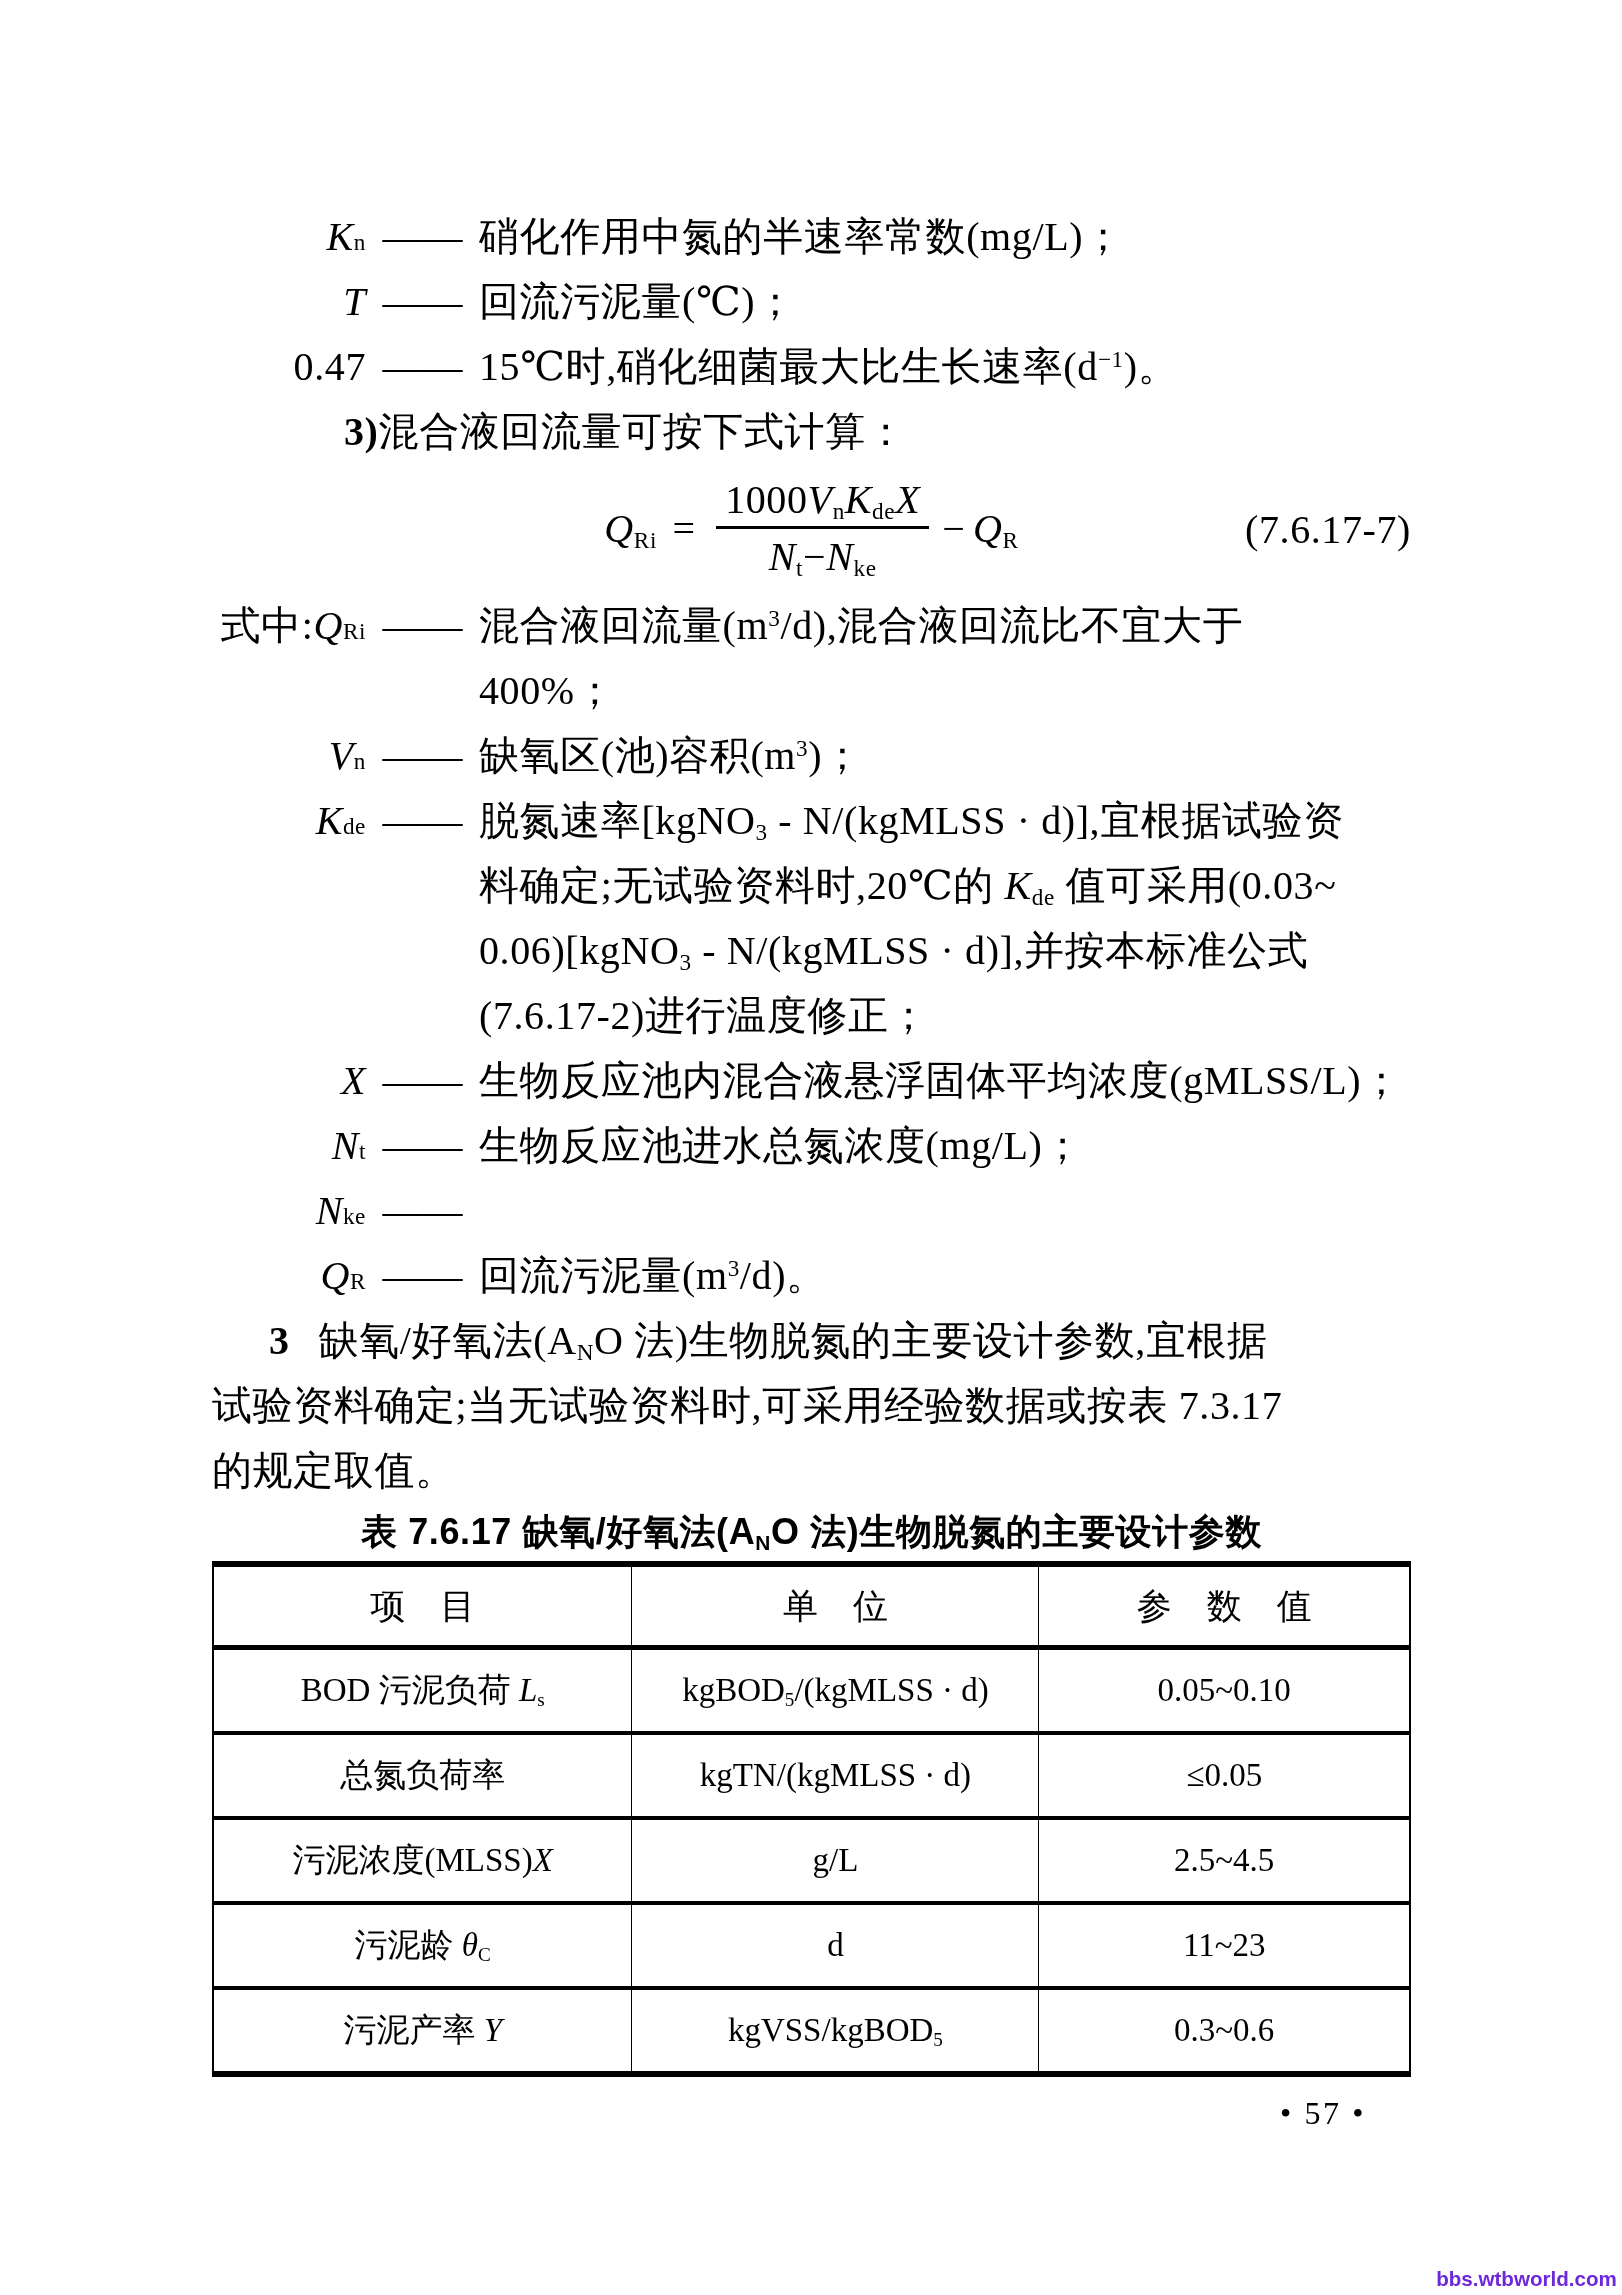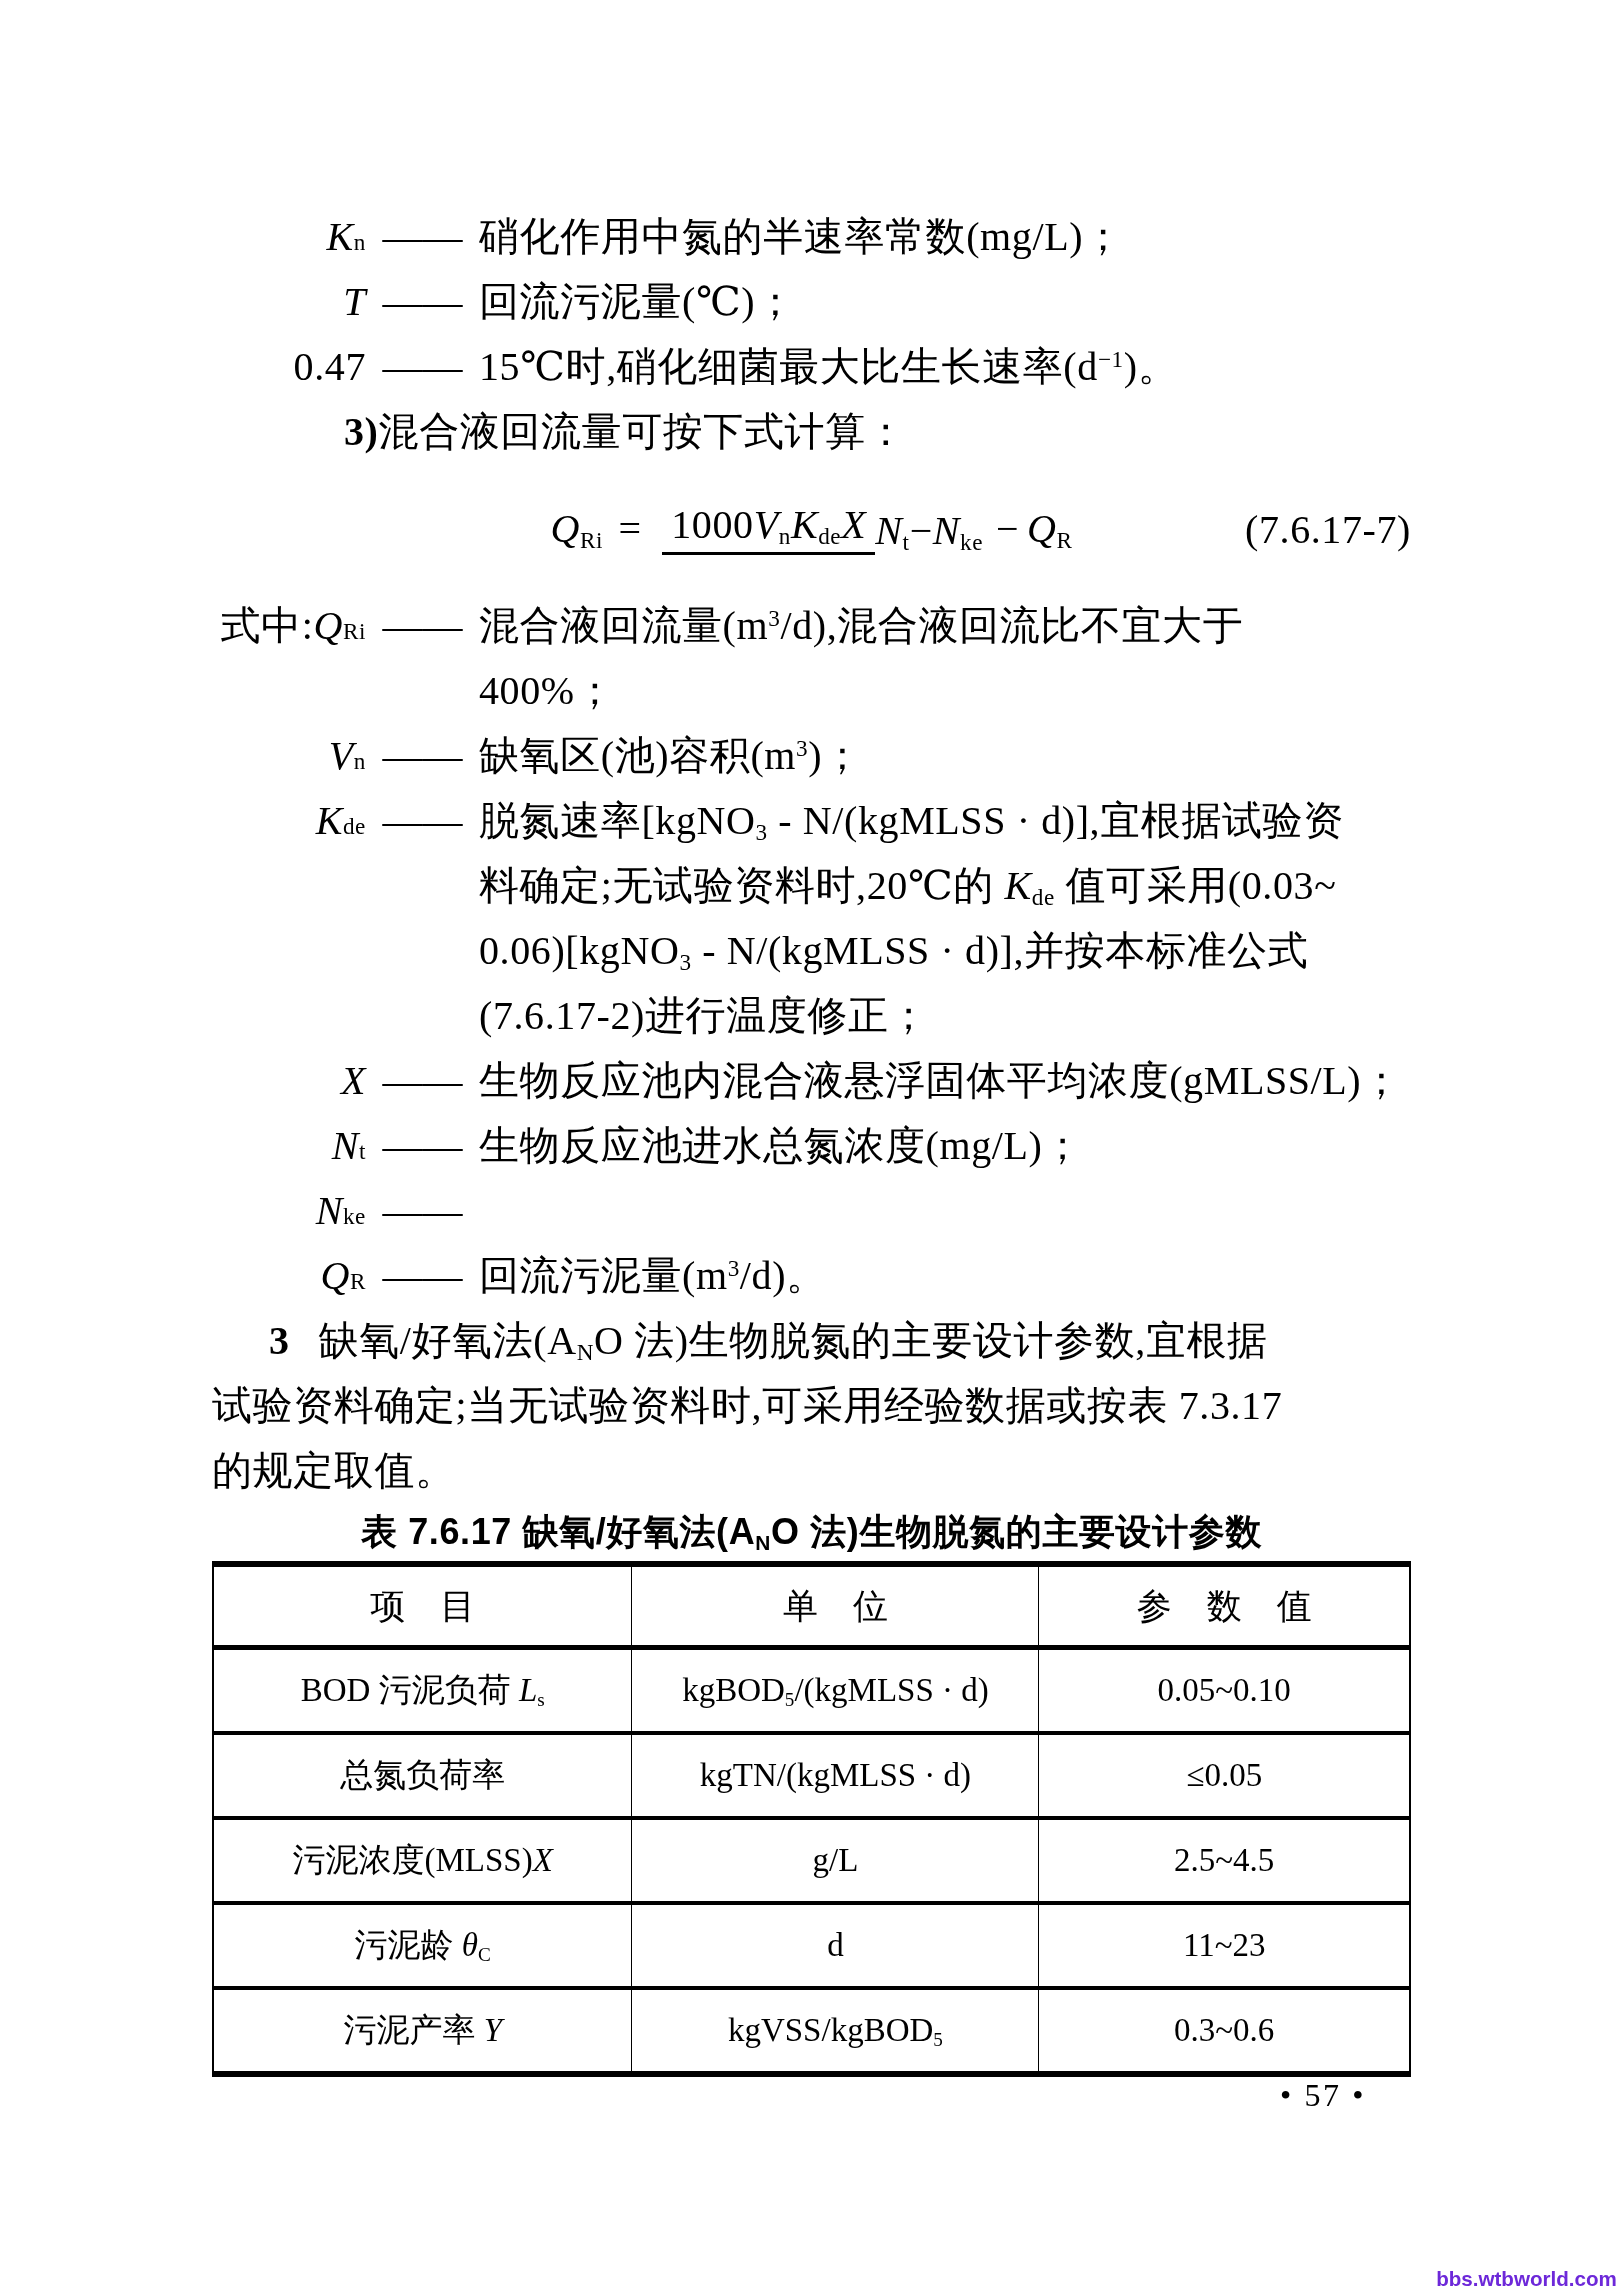--- a/index.html
+++ b/index.html
@@ -16,38 +16,38 @@
   .cont .dd { margin-left:267px; }
   .h3 .dd { margin-left:132px; }
   sub { font-size:0.58em; vertical-align:-0.28em; line-height:0; }
   sup { font-size:0.58em; vertical-align:0.55em; line-height:0; }
   i { font-style:italic; }
   b { font-weight:bold; }
   
   .formula { position:relative; height:129px; display:flex; align-items:center; justify-content:center; font-size:40px; }
   .fx { margin:0 3.9px; }
   .eq { margin:0 11.6px; }
-  .frac { display:inline-flex; flex-direction:row; align-items:center; margin:12px 9px; line-height:1.15; }
+  .frac { display:inline-flex; flex-direction:column; align-items:center; margin:12px 9px; line-height:1.15; }
   .frac .num { padding:0 9px 3.9px 9px; border-bottom:3.9px solid #000; }
   .frac .den { padding-top:5.1px; }
   .eqnum { position:absolute; right:0; top:50%; transform:translateY(-50%); }
   
   .p3a .p3num { margin-left:57px; margin-right:29px; font-weight:bold; }
   
   .tbl-title { height:58px; line-height:58px; text-align:center; font-size:36px; font-weight:bold;
                font-family:"Liberation Sans","DejaVu Sans",sans-serif; white-space:nowrap; }
   table.tbl { width:100%; border-collapse:collapse; border-top:6.4px solid #000; border-bottom:6.4px solid #000;
               border-left:2.6px solid #000; border-right:2.6px solid #000; table-layout:fixed;padding-left:18px; }
   table.tbl td { border-left:1.9px solid #000; border-right:1.9px solid #000; border-bottom:4.5px solid #000;
                  text-align:center; vertical-align:middle; font-size:33px; letter-spacing:0; }
   tr.hd td { height:76px; border-bottom:5.1px solid #000; font-size:35px; }
   tr.bd td { height:79px; }
   col.c1 { width:35%; } col.c2 { width:34%; } col.c3 { width:31%; }
   
-  .pageno { text-align:right; padding-right:45px; font-size:32px; letter-spacing:2.6px; }
+  .pageno { margin-top:18px; text-align:right; padding-right:45px; font-size:32px; letter-spacing:2.6px; }
   .wm { position:absolute; right:5.1px; bottom:3.9px; font-size:20.6px; font-weight:bold;
         font-family:"Liberation Sans","DejaVu Sans",sans-serif; color:#6d28d9; letter-spacing:0; }
 </style>
 </head>
 <body>
 
 <div class="page">
   <div class="content">
 
     <div class="line">

